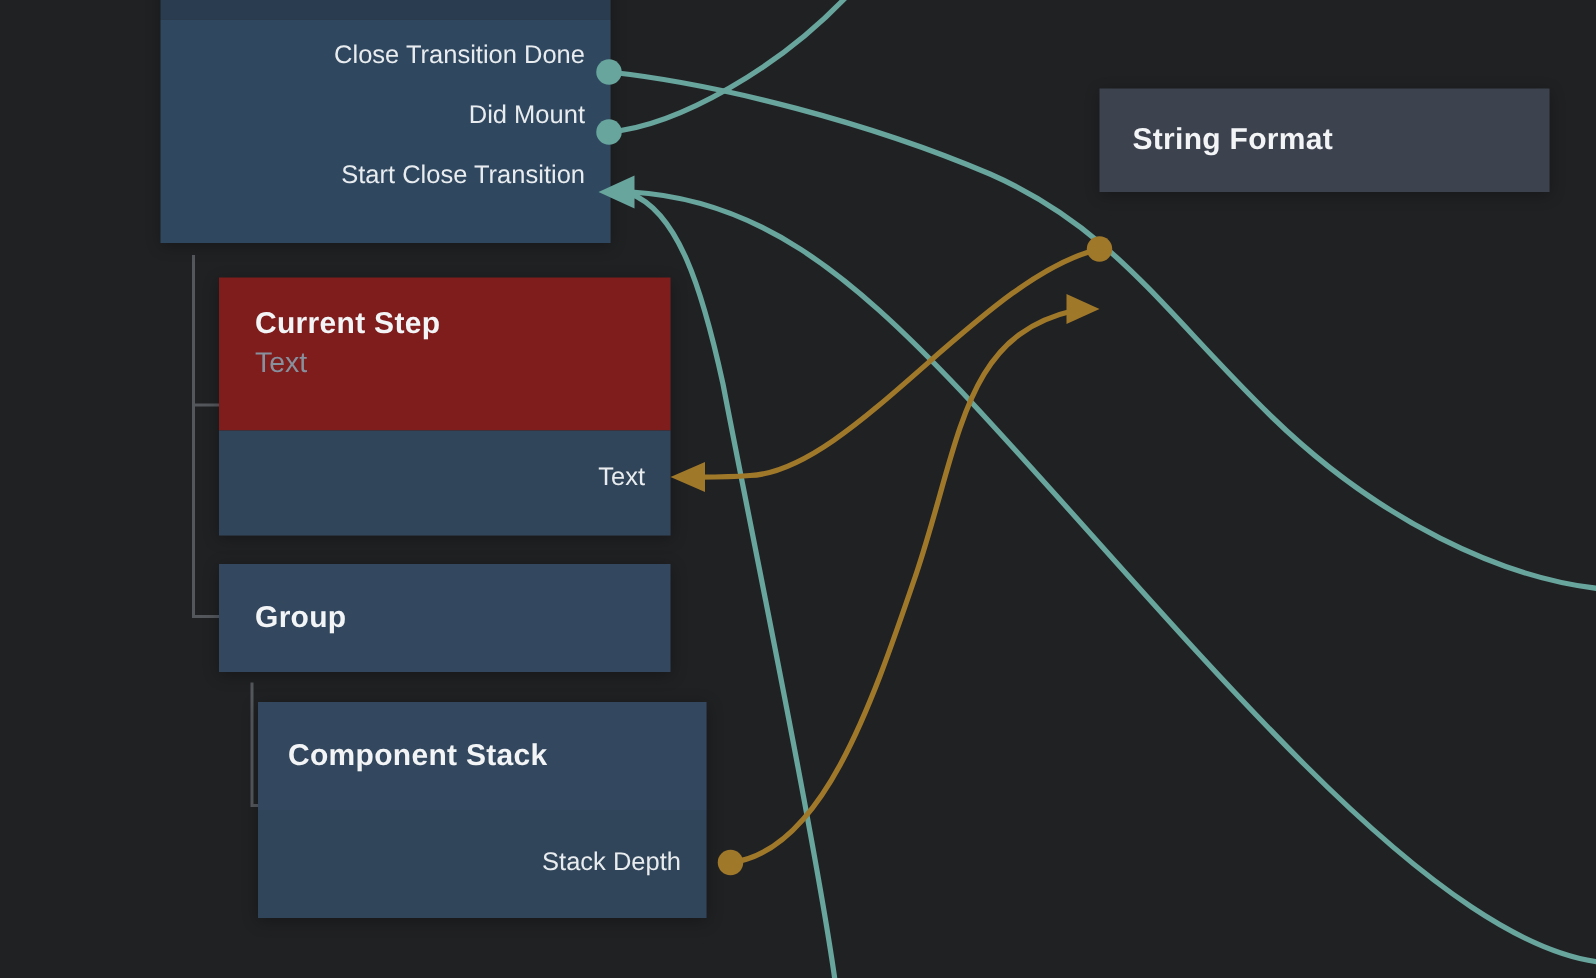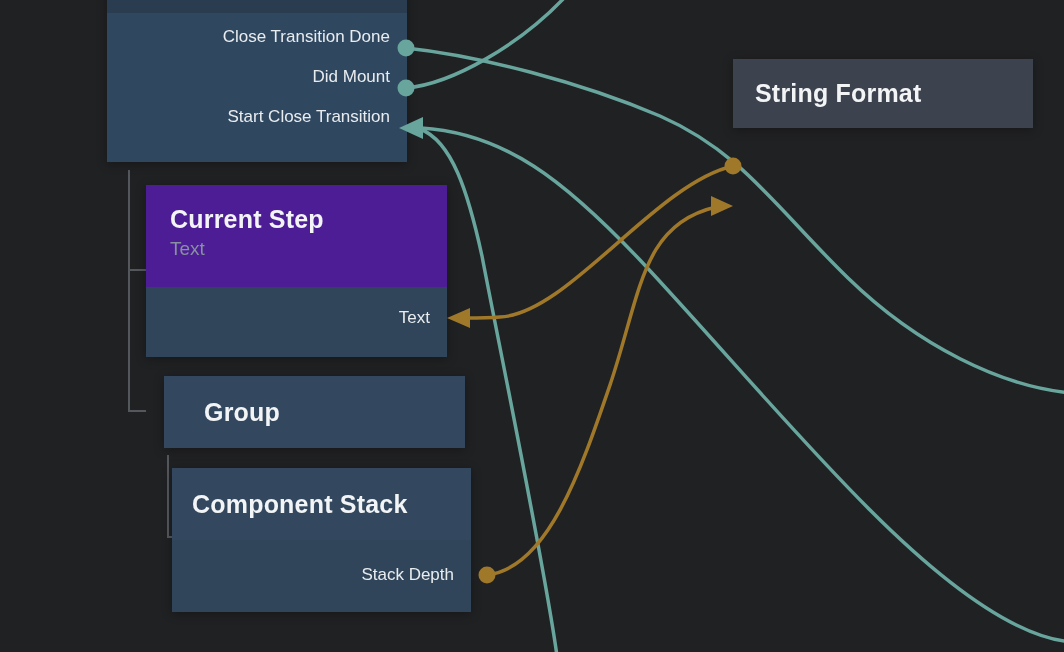--- a/index.html
+++ b/index.html
@@ -6,39 +6,39 @@
   #canvas{
     position:relative;width:1064px;height:652px;overflow:hidden;
     background:#202123;
     font-family:"Liberation Sans", sans-serif;
     -webkit-font-smoothing:antialiased;
   }
   svg.layer{position:absolute;left:0;top:0;width:1064px;height:652px;display:block;}
   .node{position:absolute;box-shadow:0 2px 10px rgba(0,0,0,.30);}
   .node .hdr{box-sizing:border-box;}
   .node .bdy{box-sizing:border-box;}
-  .title{font-size:25px;font-weight:600;color:#f2f4f6;letter-spacing:.2px;}
+  .title{font-size:20px;font-weight:600;color:#f2f4f6;letter-spacing:.2px;}
   .subtitle{font-size:19px;color:#87909d;margin-top:4px;}
   .port-row{height:40px;display:flex;align-items:center;font-size:17px;color:#e9ecef;}
   .port-row.right{justify-content:flex-end;padding-right:17px;}
   .port-row.left{justify-content:flex-start;padding-left:22px;}
 
   
   #node-clipped{left:107px;top:-47px;width:300px;}
   #node-clipped .hdr{height:60px;background:#2a3d50;}
   #node-clipped .bdy{height:149px;background:#2f4860;padding-top:4px;}
 
   
   #node-current-step{left:146px;top:185px;width:301px;}
-  #node-current-step .hdr{height:102px;background:#4c1d95;padding:20px 22px 0 24px;}
+  #node-current-step .hdr{height:102px;background:#7f1d1d;padding:20px 22px 0 24px;}
   #node-current-step .bdy{height:70px;background:#30455a;padding-top:11px;}
 
   
   #node-group{left:146px;top:376px;width:301px;height:72px;background:#33485e;
-              display:flex;align-items:center;padding-left:40px;box-sizing:border-box;margin-left:18px;}
+              display:flex;align-items:center;padding-left:24px;box-sizing:border-box;}
 
   
   #node-component-stack{left:172px;top:468px;width:299px;}
   #node-component-stack .hdr{height:72px;background:#33485e;display:flex;align-items:center;padding-left:20px;}
   #node-component-stack .bdy{height:72px;background:#30455a;padding-top:15px;}
 
   
   #node-string-format{left:733px;top:59px;width:300px;}
   #node-string-format .hdr{height:69px;background:#3d424f;display:flex;align-items:center;padding-left:22px;}
   #node-string-format .bdy{height:114px;background:#393d48;padding-top:17px;}

